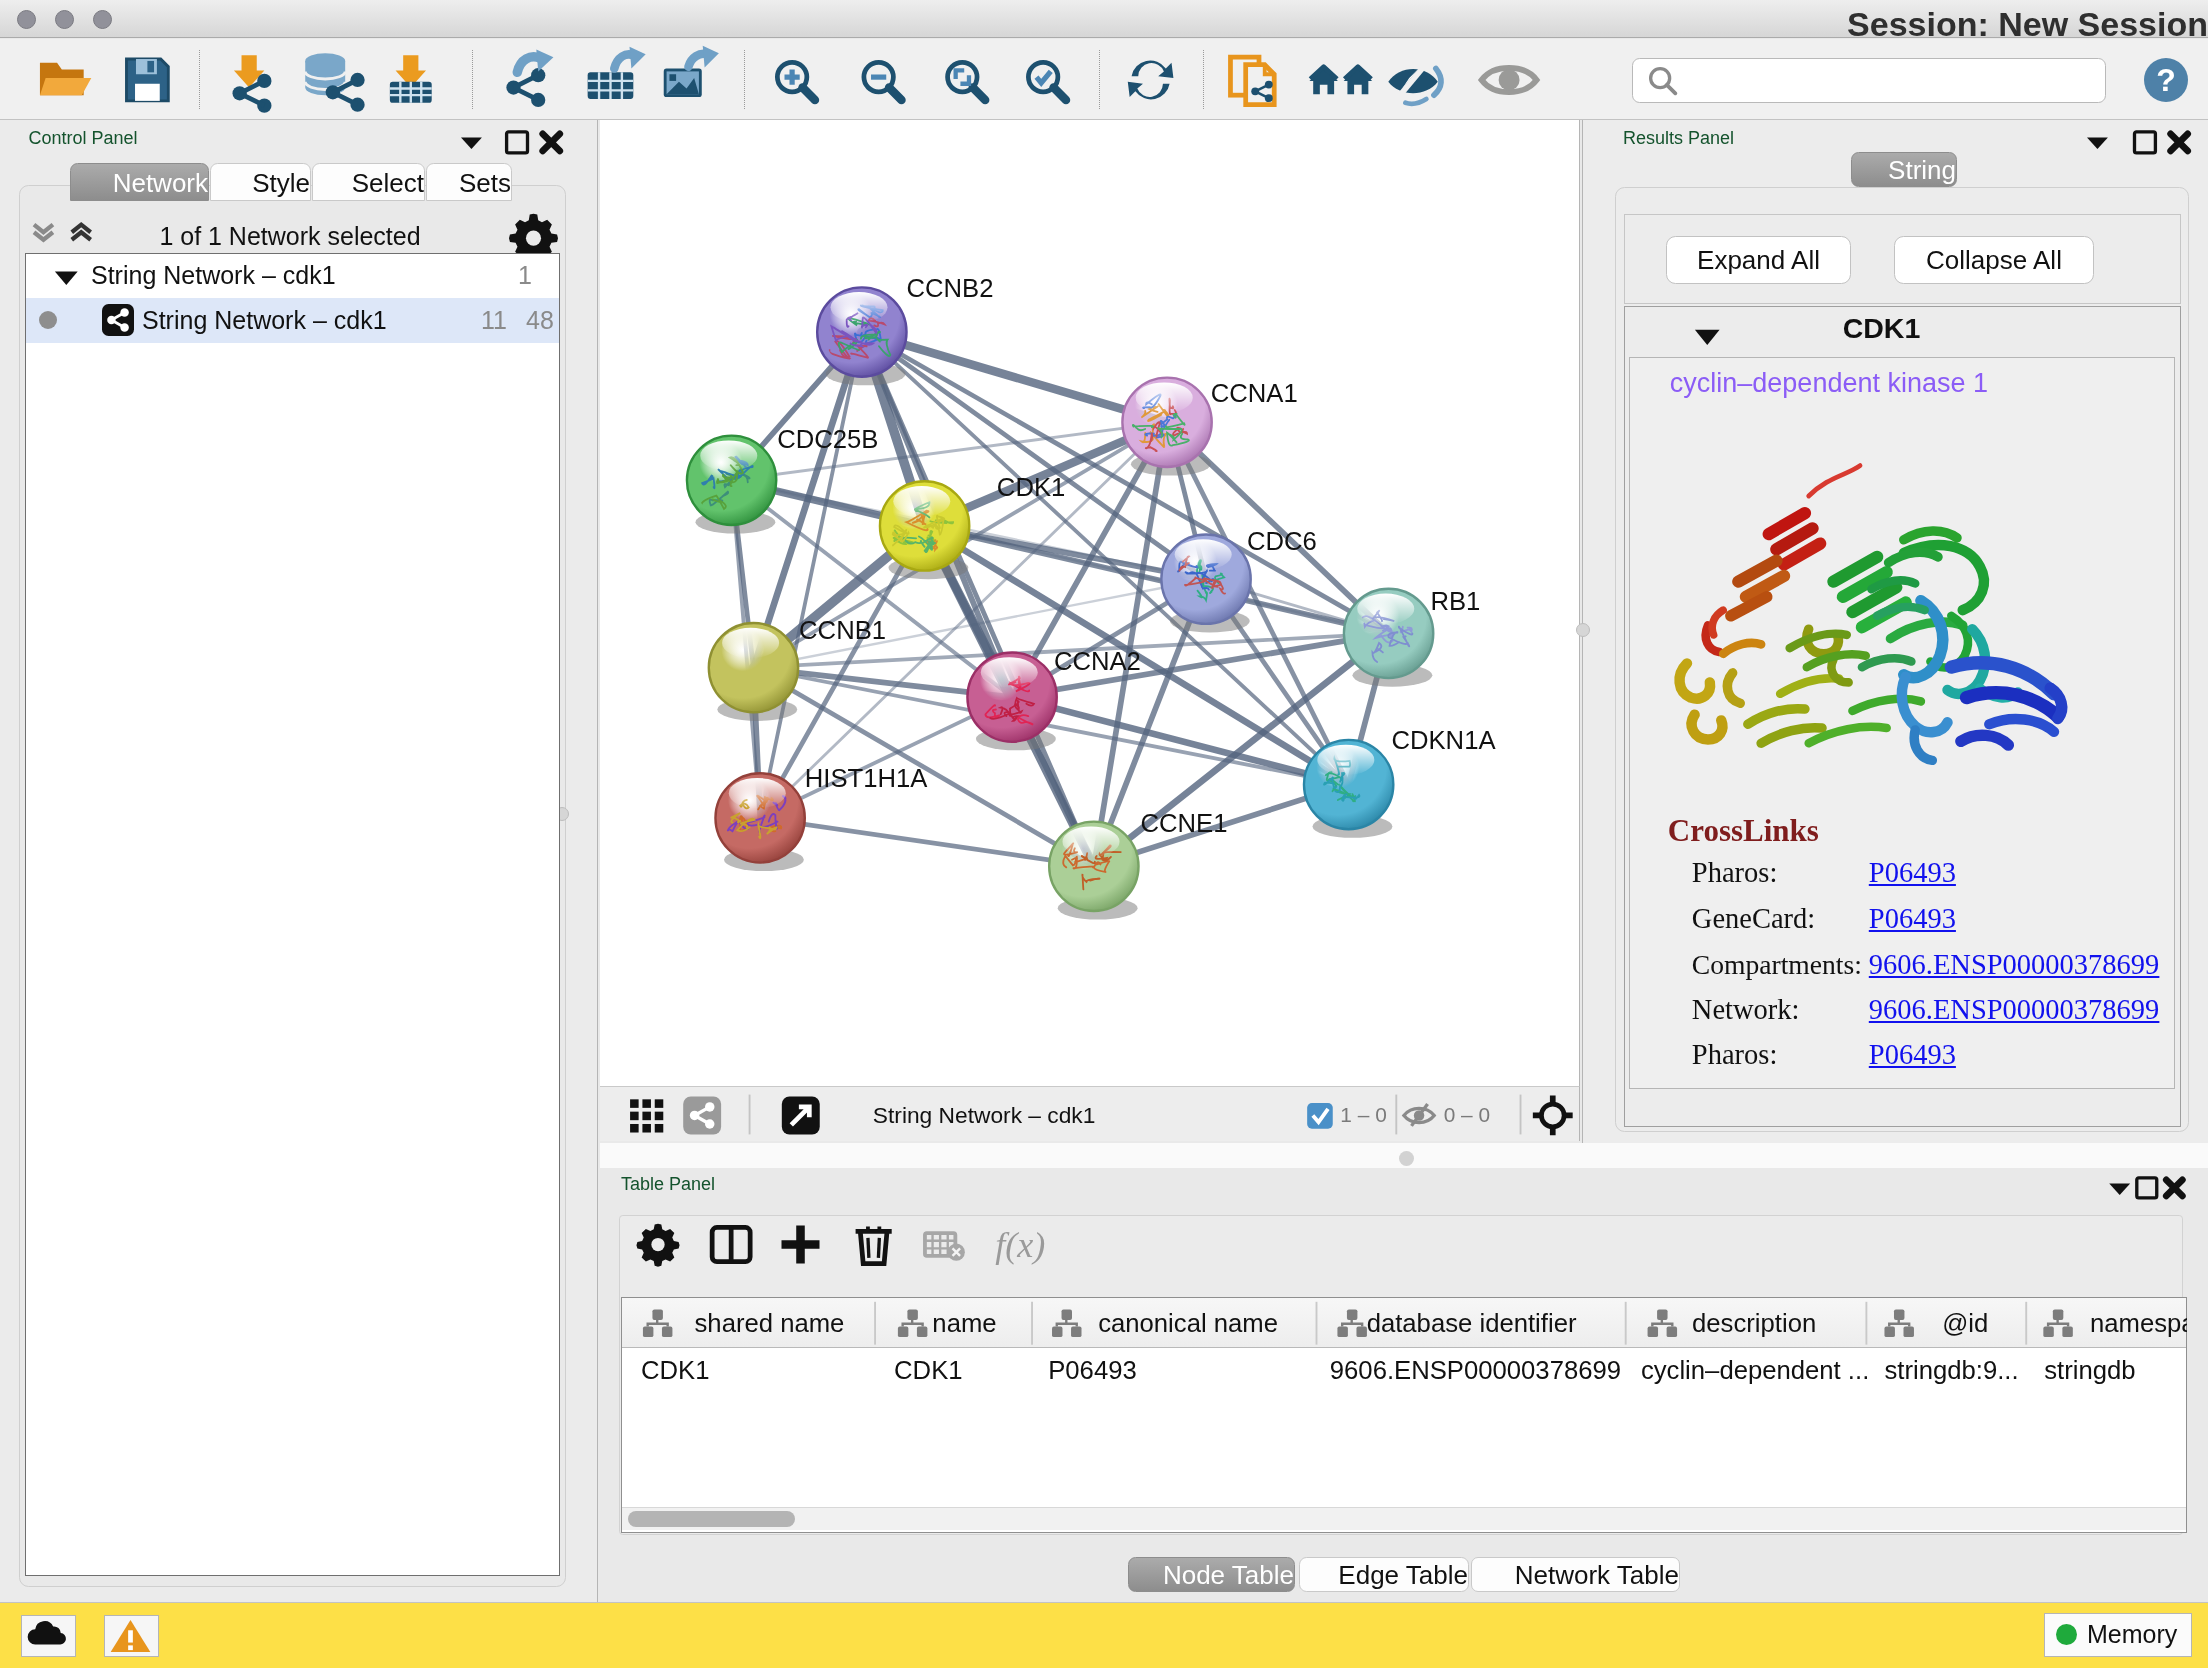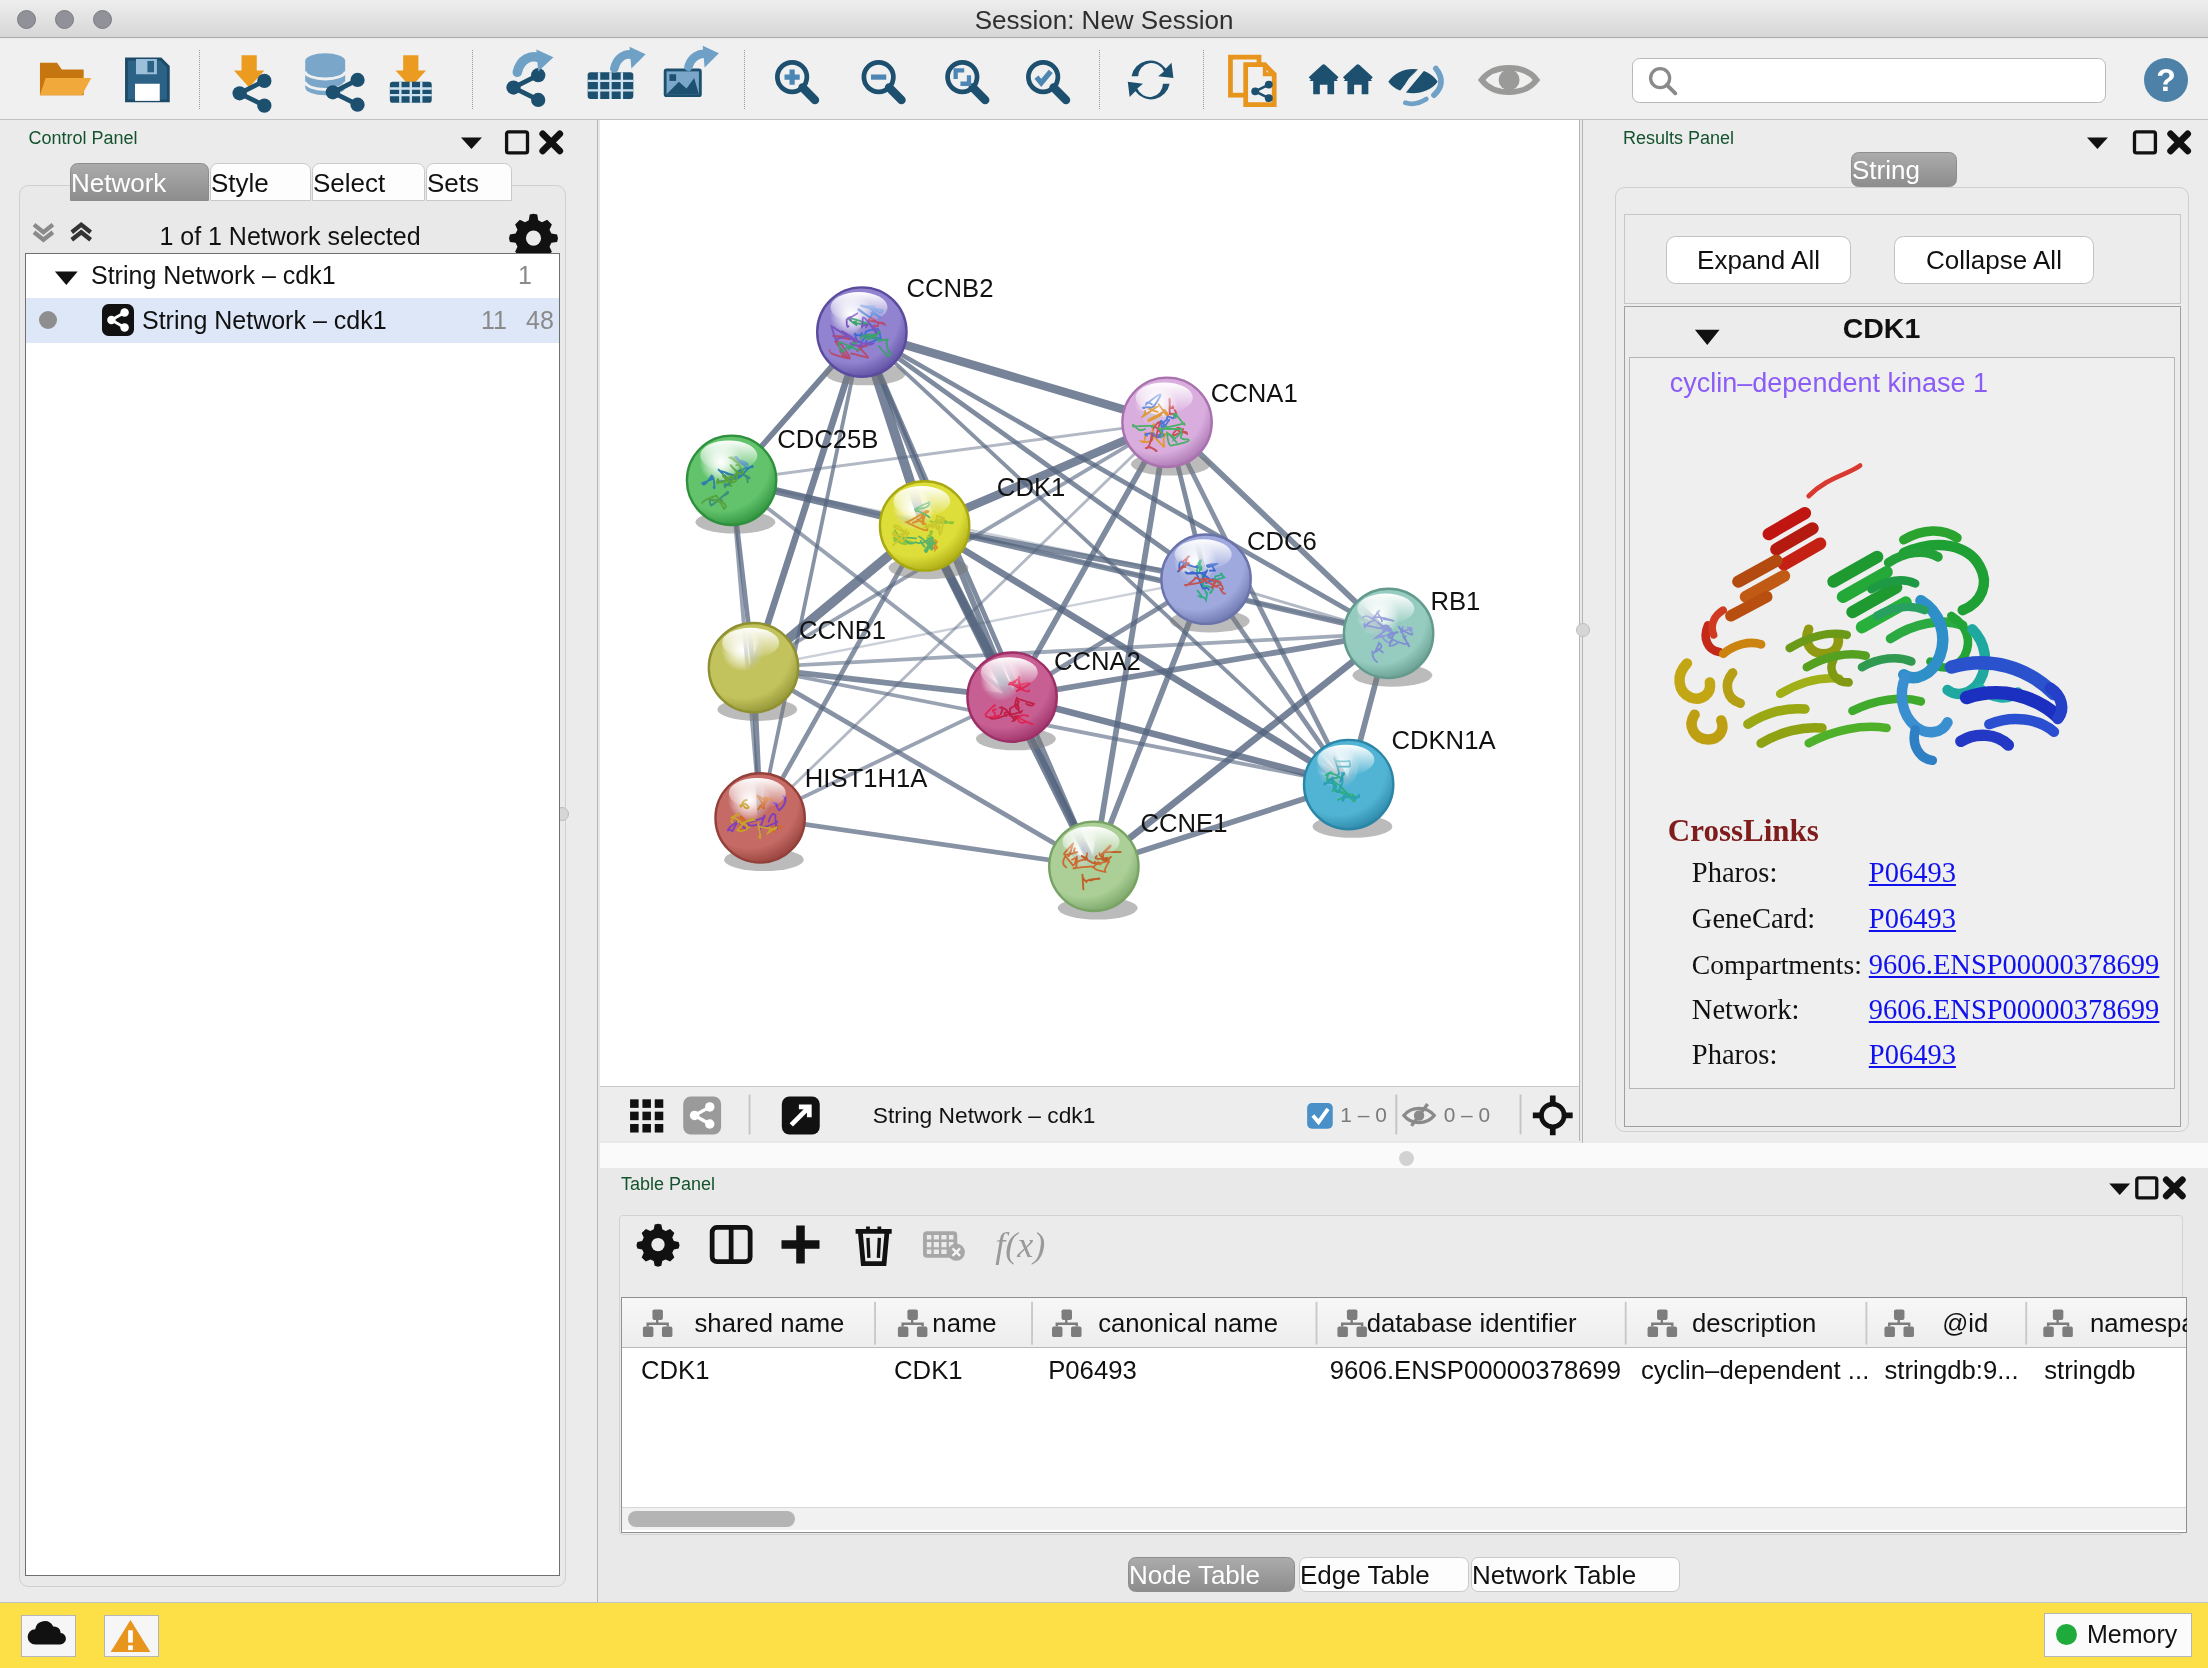--- a/index.html
+++ b/index.html
@@ -3,35 +3,35 @@
 <meta charset="utf-8">
 <style>
 *{margin:0;padding:0;box-sizing:border-box}
 html,body{width:2208px;height:1668px;overflow:hidden;background:#e9e9e9;
   font-family:"Liberation Sans",sans-serif;-webkit-font-smoothing:antialiased}
 .abs{position:absolute}
 .titlebar{position:absolute;left:0;top:0;width:2208px;height:38px;
   background:linear-gradient(#eeeeee,#d6d6d6);border-bottom:1px solid #ababab}
 .tl{position:absolute;top:9.5px;width:19px;height:19px;border-radius:50%;
   background:#91919a;border:1px solid #7b7b82}
-.title{position:absolute;top:4.8px;left:0;width:100%;text-align:center;
-  font-size:26px;font-weight:normal;color:#2f2f2f}
+.title{position:absolute;top:4.8px;left:0;width:100%;text-align:right;
+  font-size:34px;font-weight:bold;color:#2f2f2f}
 .toolbar{position:absolute;left:0;top:39px;width:2208px;height:81px;
   background:#f0f0f0;border-bottom:1px solid #c2c2c2}
 .vsep{position:absolute;top:11.4px;height:59px;width:0;
   border-left:1.9px dotted #9a9a9a}
 .searchbox{position:absolute;left:1632px;top:19px;width:474px;height:45px;
   background:#fff;border:1.9px solid #b9b9b9;border-radius:7.6px}
 .helpc{position:absolute;left:2144px;top:58px;width:44px;height:44px;border-radius:50%;
   background:#4e81a8;color:#fff;font-size:32px;font-weight:bold;text-align:center;line-height:44px}
 
 .cpanel{position:absolute;left:0;top:120px;width:598px;height:1482px;background:#ebebeb;
   border-right:1.9px solid #b5b5b5}
 .ptitle{font-size:18px;color:#14532d}
-.tab{position:absolute;z-index:3;top:0;height:38px;text-align:left;font-size:26px;line-height:38px;
+.tab{position:absolute;z-index:3;top:0;height:38px;text-align:right;font-size:26px;line-height:38px;
   border:1px solid #c9c9c9;background:#fdfdfd;border-radius:7.6px 7.6px 0 0;color:#111}
 .tabsel{background:linear-gradient(#ababab,#8d8d8d);color:#fff;border-color:#8d8d8d}
 .roundpanel{position:absolute;border:1px solid #cfcfcf;border-radius:9.5px;background:#e9e9e9}
 .netlist{position:absolute;z-index:2;left:25px;top:133px;width:535px;height:1323px;background:#fff;
   border:1.9px solid #6f6f6f}
 .selrow{background:#dde7f8}
 .canvas{position:absolute;left:600px;top:120px;width:980px;height:966px;background:#fff;
   border-right:1.9px solid #b5b5b5}
 .canbar{position:absolute;left:600px;top:1086px;width:980px;height:55px;background:#ededed;
   border-top:1.9px solid #c9c9c9;border-right:1.9px solid #b5b5b5}

